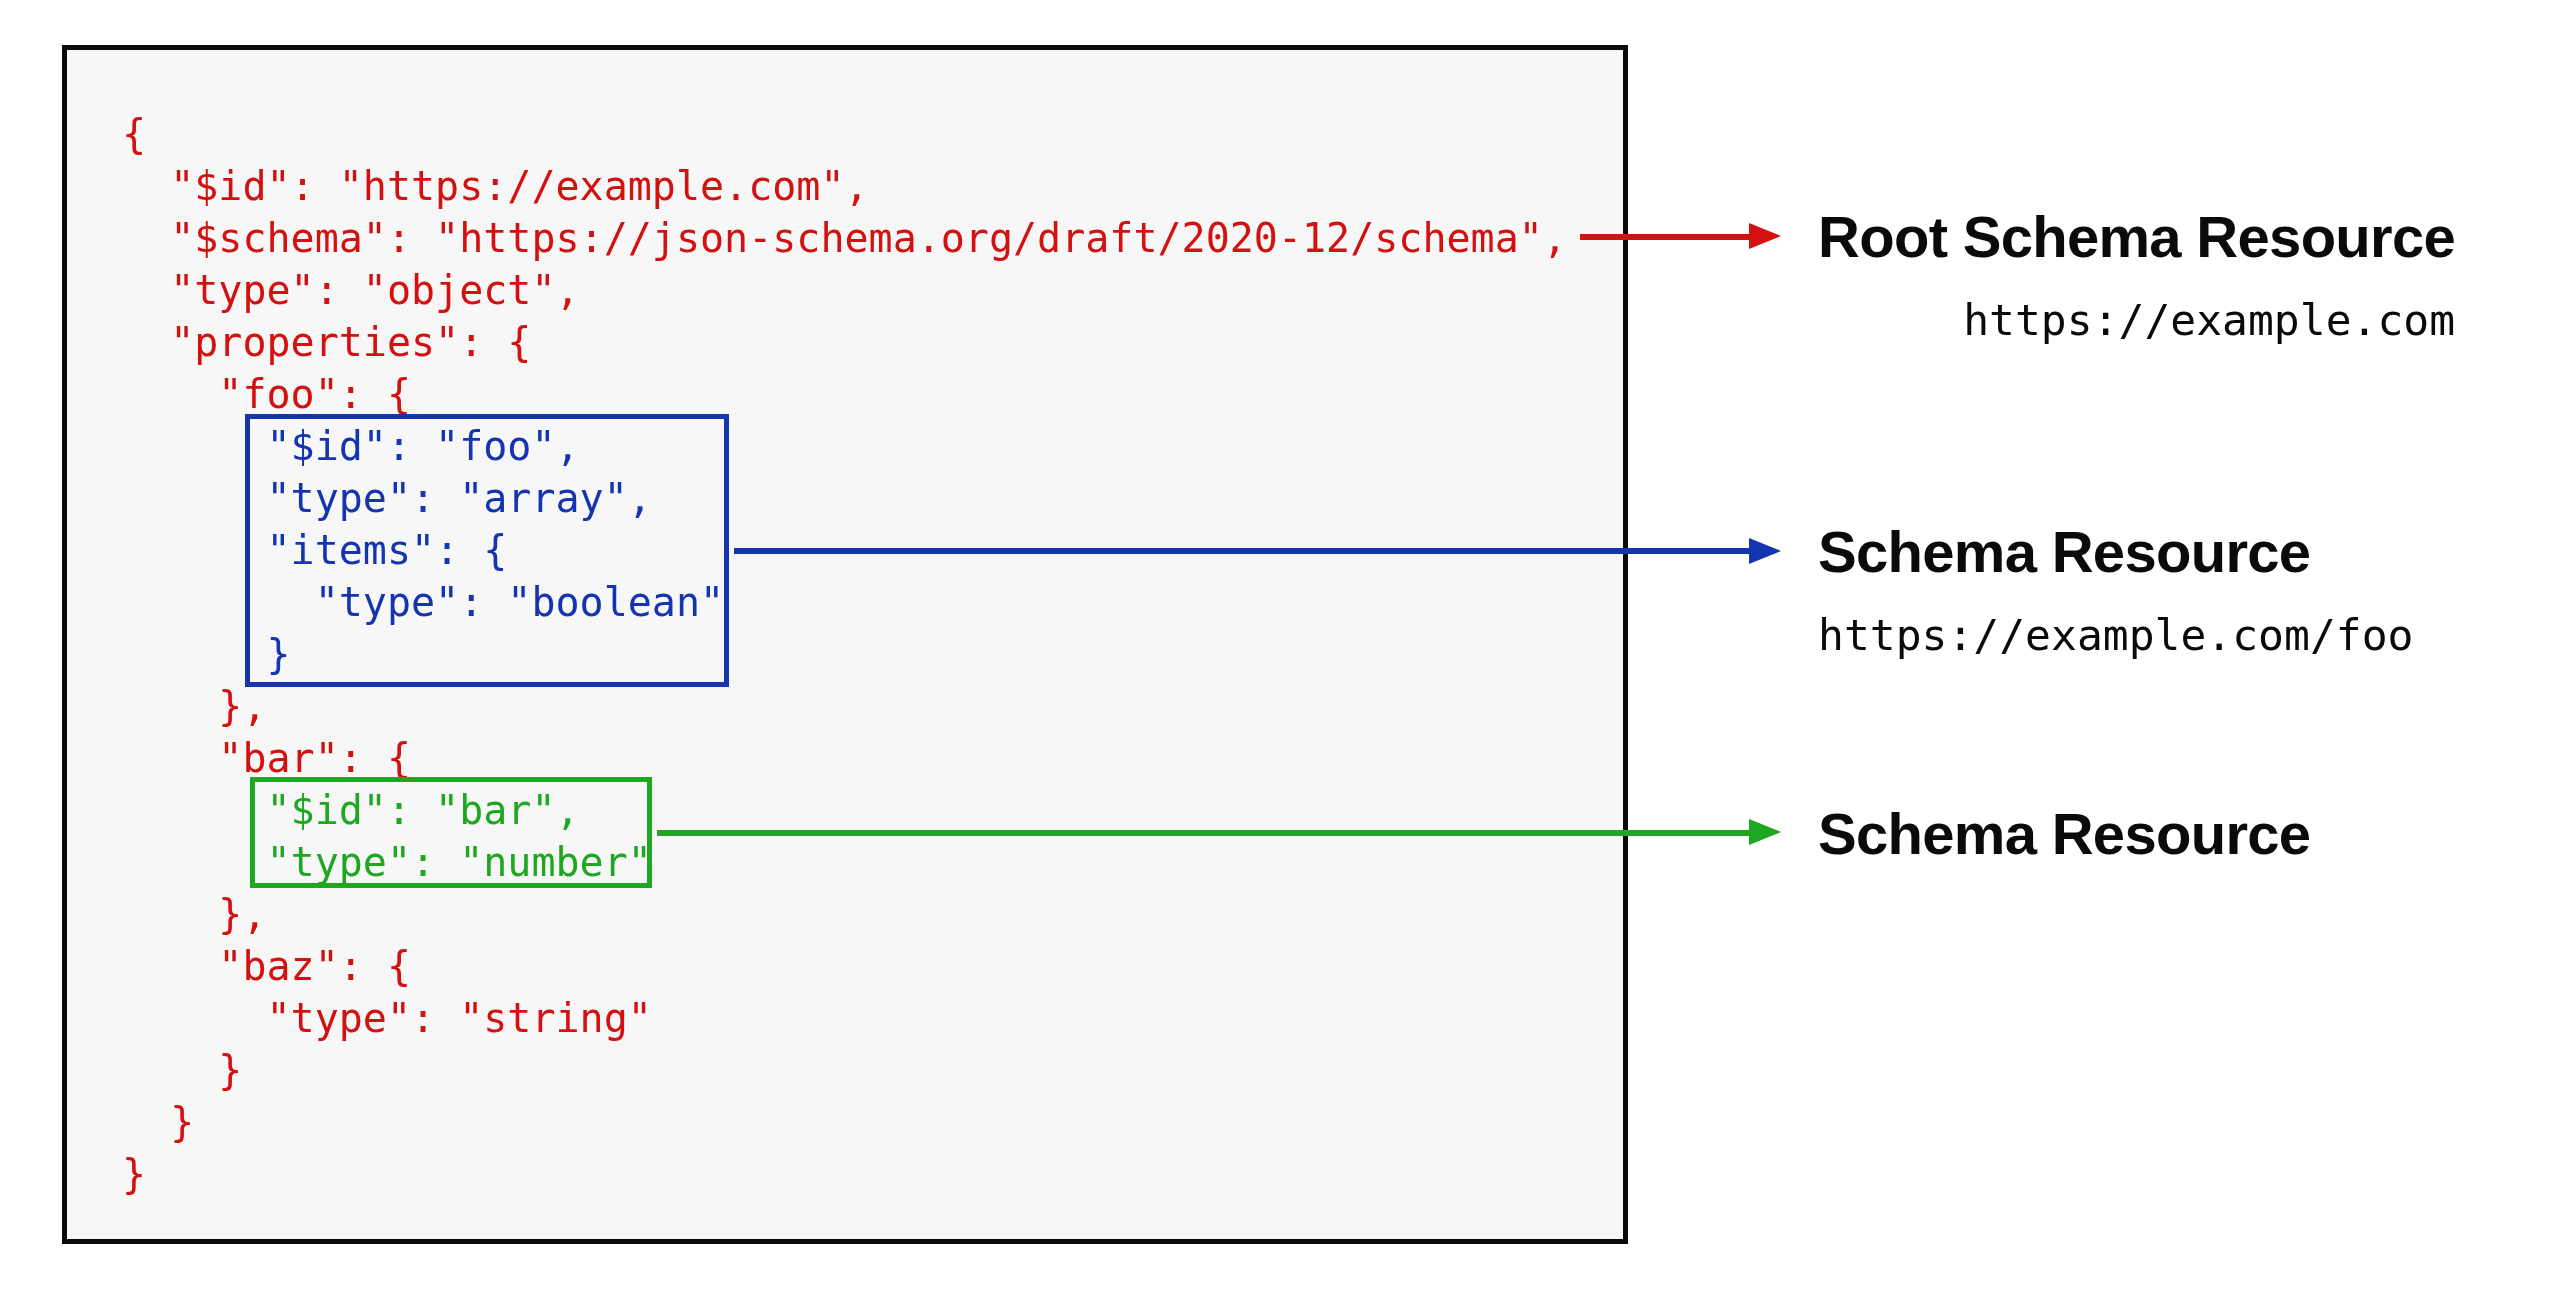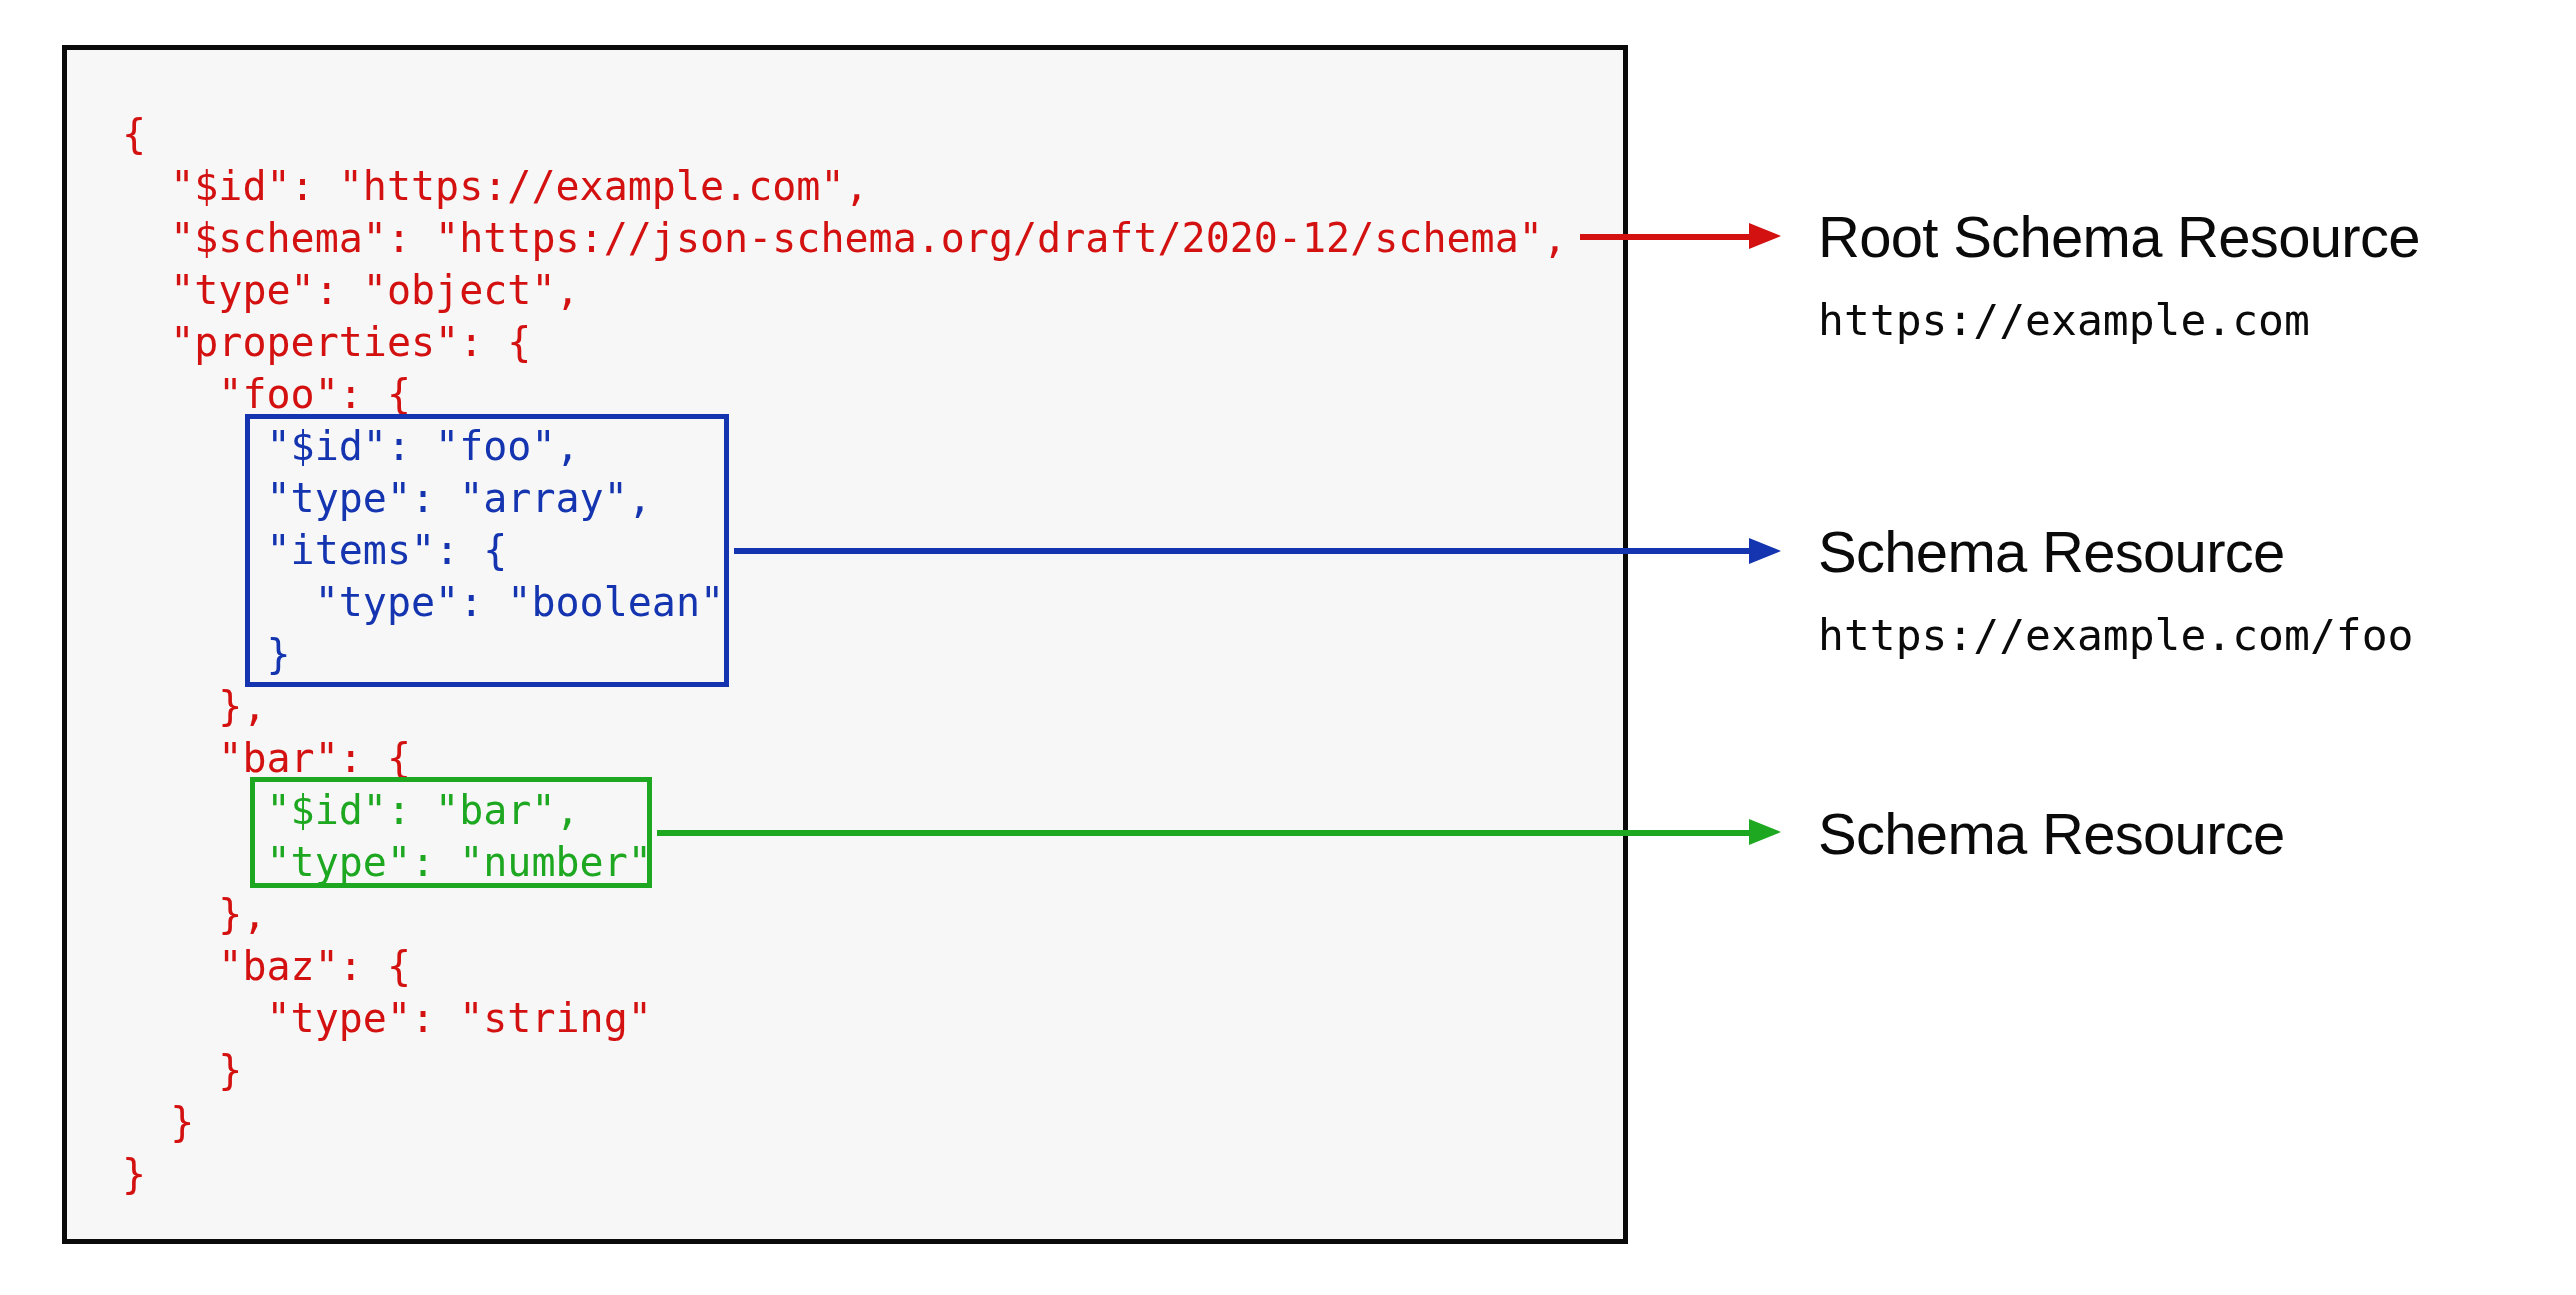--- a/index.html
+++ b/index.html
@@ -49,30 +49,31 @@
   #arrow-foo-head  { left:1749px; top:538px;  border-left-color:var(--blue,#1434b0); }
   #arrow-bar-line  { left:657px;  top:830px; width:1092px; background:var(--green,#1ea821); }
   #arrow-bar-head  { left:1749px; top:819px; border-left-color:var(--green,#1ea821); }
 
   
   .annotation { position:absolute; left:1818px; }
   #ann-root { top:196px; }
   #ann-foo  { top:511px; }
   #ann-bar  { top:793px; }
   .ann-title {
-    font-weight:400; font-size:58px; line-height:81px;
+    font-weight:700; font-size:58px; line-height:81px;
     letter-spacing:-0.7px; color:var(--label_text,#0a0a0a);
     white-space:nowrap;
   }
   .ann-url {
     margin-top:14.4px;
     font-family:"DejaVu Sans Mono", monospace;
     font-size:43px; line-height:58px;
     color:var(--label_text,#0a0a0a);
     white-space:nowrap;
+    text-align:right;
   }
 </style>
 </head>
 <body>
 
 <div class="canvas">
 
   <div class="code-panel">
     <pre class="code"><span class="ln red">{</span><span class="ln red">  "$id": "https://example.com",</span><span class="ln red">  "$schema": "https://json-schema.org/draft/2020-12/schema",</span><span class="ln red">  "type": "object",</span><span class="ln red">  "properties": {</span><span class="ln red">    "foo": {</span><span class="ln blue">      "$id": "foo",</span><span class="ln blue">      "type": "array",</span><span class="ln blue">      "items": {</span><span class="ln blue">        "type": "boolean"</span><span class="ln blue">      }</span><span class="ln red">    },</span><span class="ln red">    "bar": {</span><span class="ln green">      "$id": "bar",</span><span class="ln green">      "type": "number"</span><span class="ln red">    },</span><span class="ln red">    "baz": {</span><span class="ln red">      "type": "string"</span><span class="ln red">    }</span><span class="ln red">  }</span><span class="ln red">}</span></pre>
     <div class="hl-box" id="hl-foo"></div>

